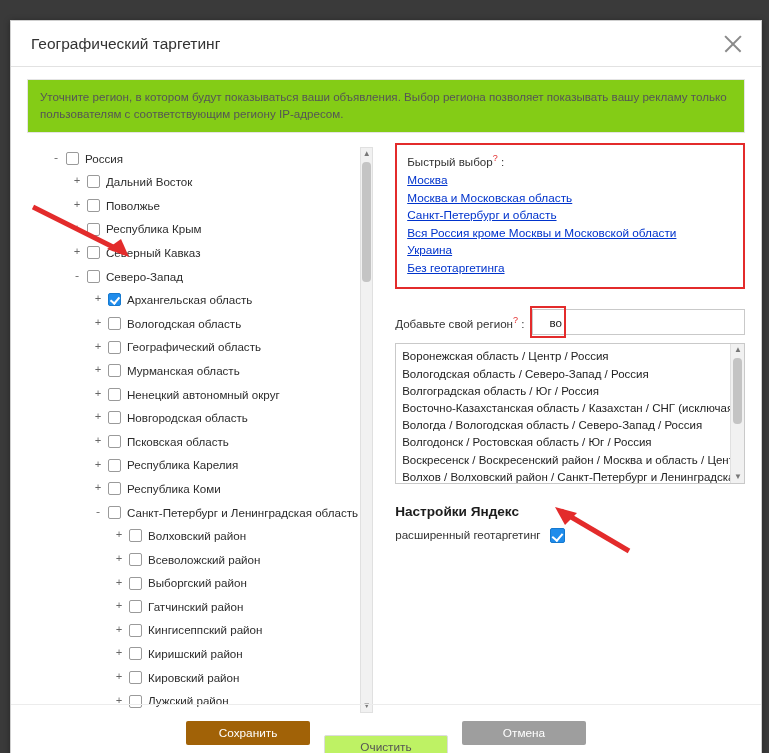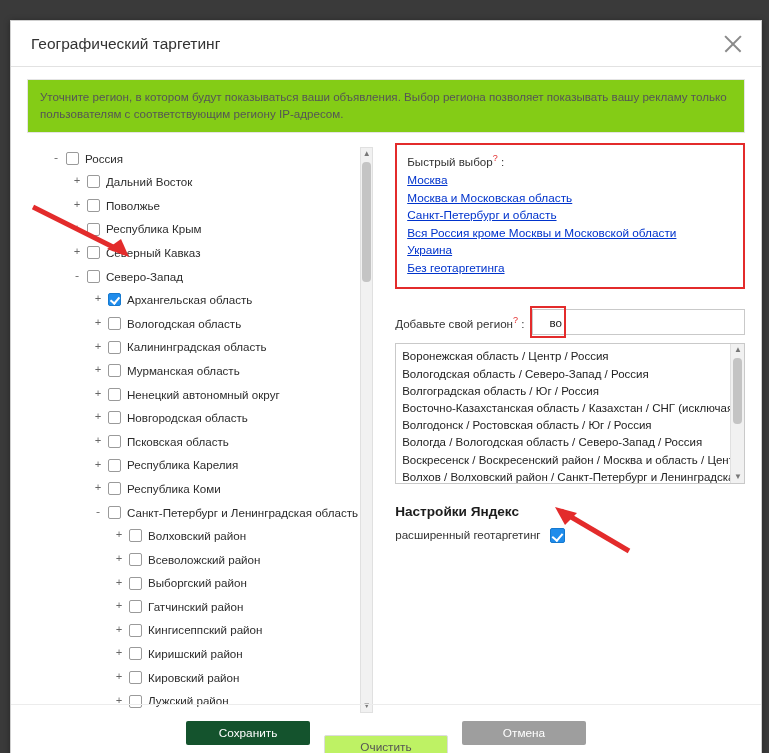--- a/index.html
+++ b/index.html
@@ -299,21 +299,21 @@
   }
   .btn {
     height: 24px;
     min-width: 124px;
     font-size: 11.8px;
     border: none;
     border-radius: 2px;
     cursor: pointer;
     font-family: "Liberation Sans", sans-serif;
   }
-  .btn-save   { background: #14532d; color: #fff; }
+  .btn-save   { background: #a16207; color: #fff; }
   .btn-clear  { background: #bef264; color: #555; border: 1px solid #dcdcdc; margin-top: 28px; }
   .btn-cancel { background: #9e9e9e; color: #fff; }
 
   
   .arrow { position: absolute; pointer-events: none; }
 </style>
 </head>
 <body>
 
 <div class="dialog">
@@ -365,21 +365,21 @@
             <span class="node-label">Архангельская область</span>
           </div>
           <div class="node" style="padding-left: 64px;">
             <span class="toggle">+</span>
             <span class="cb"></span>
             <span class="node-label">Вологодская область</span>
           </div>
           <div class="node" style="padding-left: 64px;">
             <span class="toggle">+</span>
             <span class="cb"></span>
-            <span class="node-label">Калининградская область</span>
+            <span class="node-label">Географический область</span>
           </div>
           <div class="node" style="padding-left: 64px;">
             <span class="toggle">+</span>
             <span class="cb"></span>
             <span class="node-label">Мурманская область</span>
           </div>
           <div class="node" style="padding-left: 64px;">
             <span class="toggle">+</span>
             <span class="cb"></span>
             <span class="node-label">Ненецкий автономный округ</span>
@@ -482,22 +482,22 @@
           <div class="input-highlight"></div>
         </div>
       </div>
 
       <div class="suggest">
         <div class="suggest-inner" id="suggest-inner">
             <div class="suggest-item">Воронежская область / Центр / Россия</div>
             <div class="suggest-item">Вологодская область / Северо-Запад / Россия</div>
             <div class="suggest-item">Волгоградская область / Юг / Россия</div>
             <div class="suggest-item">Восточно-Казахстанская область / Казахстан / СНГ (исключая Р</div>
+            <div class="suggest-item">Вологда / Вологодская область / Северо-Запад / Россия</div>
             <div class="suggest-item">Волгодонск / Ростовская область / Юг / Россия</div>
-            <div class="suggest-item">Вологда / Вологодская область / Северо-Запад / Россия</div>
             <div class="suggest-item">Воскресенск / Воскресенский район / Москва и область / Центр</div>
             <div class="suggest-item">Волхов / Волховский район / Санкт-Петербург и Ленинградская</div>
           </div>
         <div class="s-scroll">
           <div class="s-up">▲</div>
           <div class="s-thumb"></div>
           <div class="s-down">▼</div>
         </div>
       </div>
 

